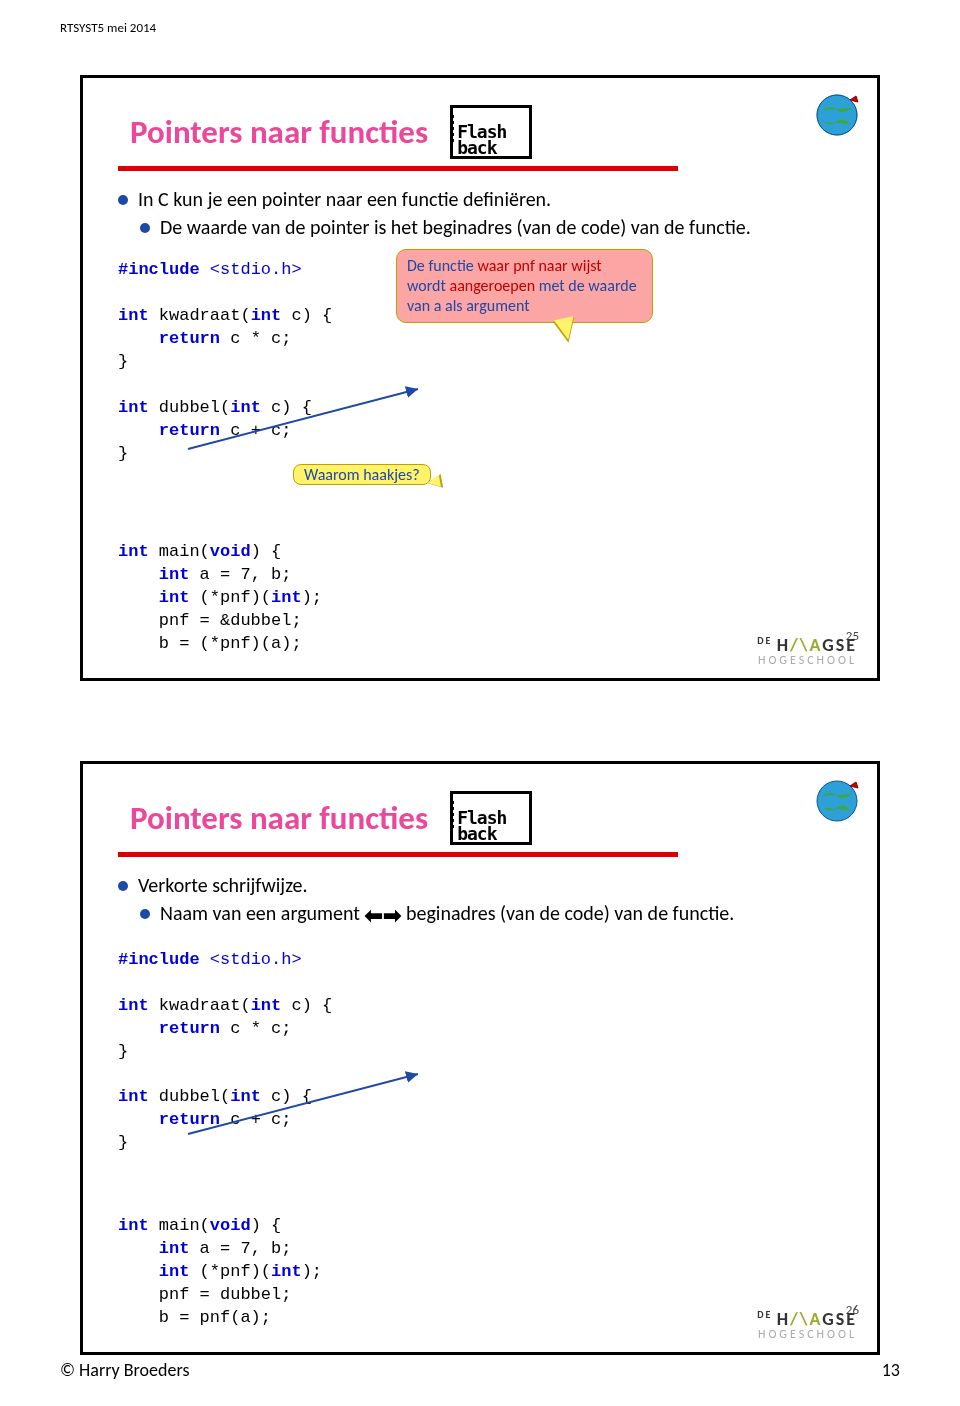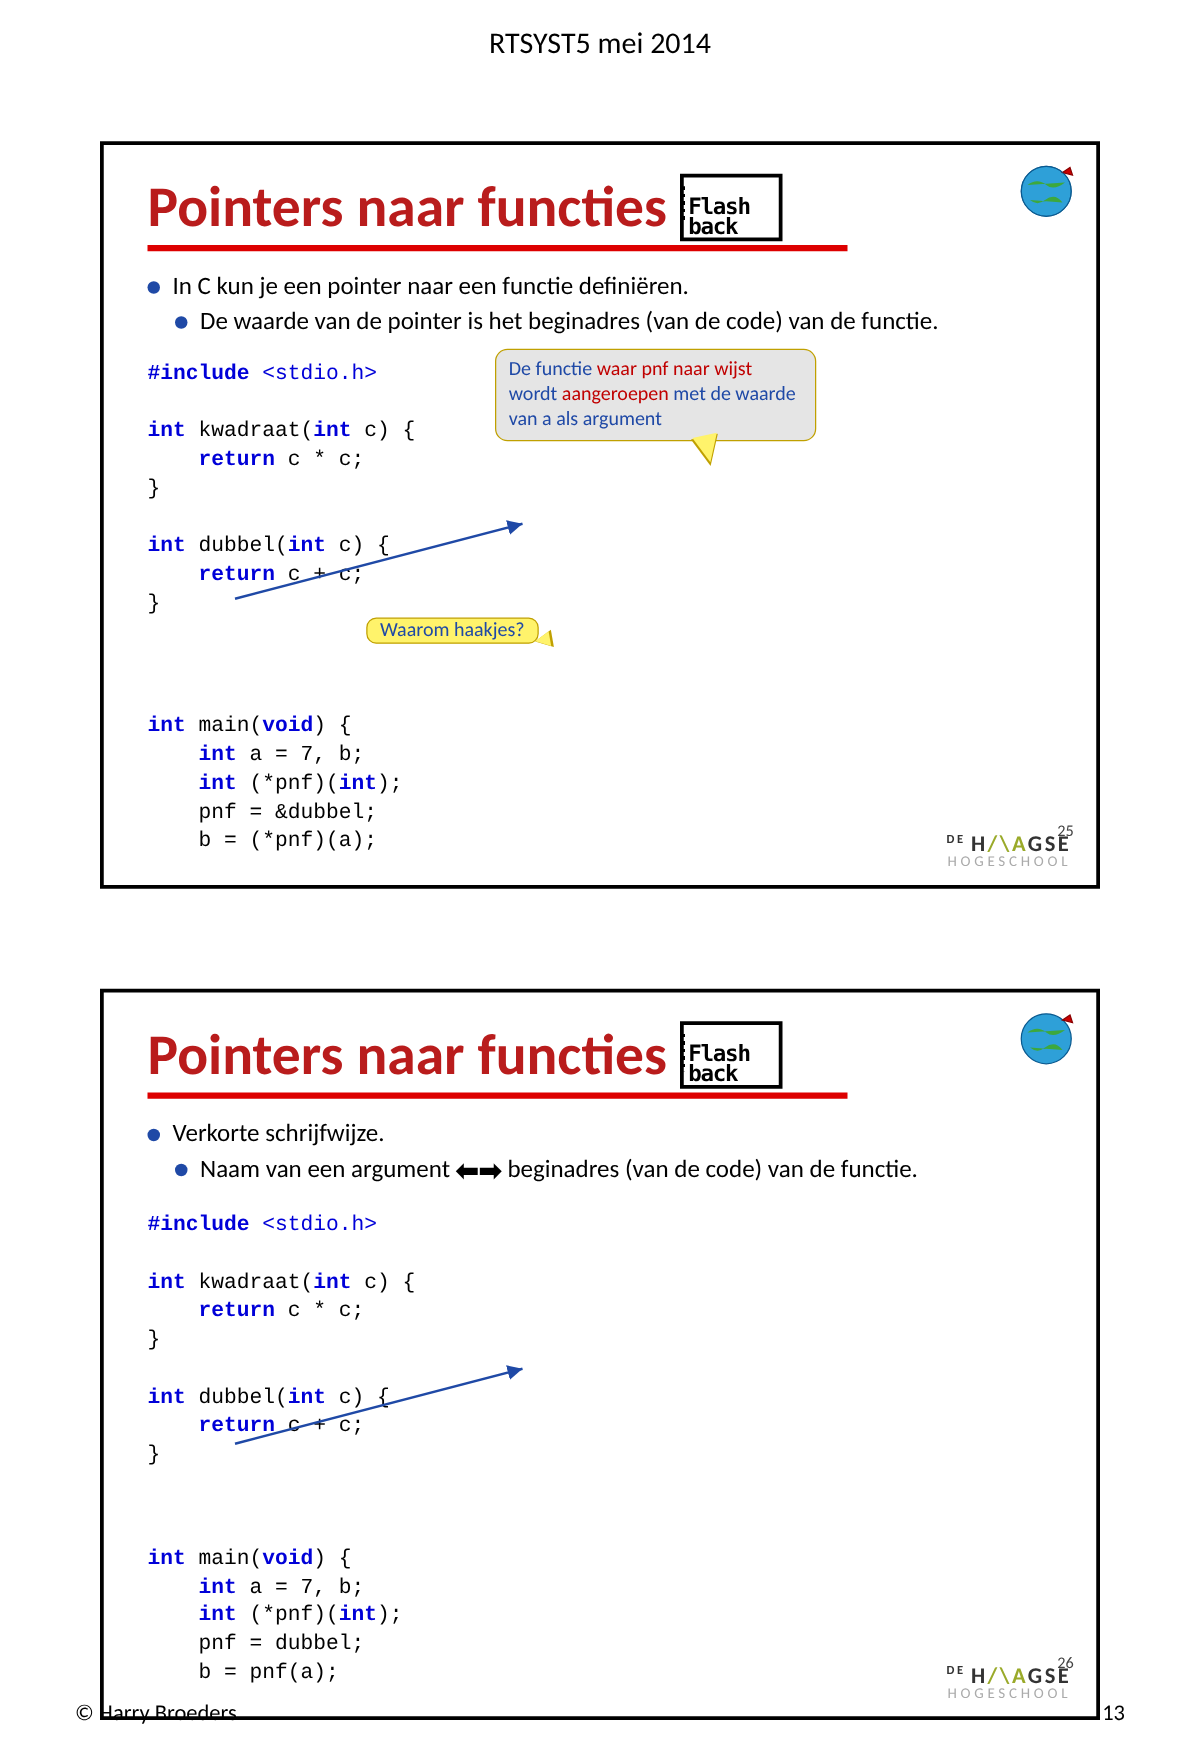--- a/index.html
+++ b/index.html
@@ -12,23 +12,23 @@
   }
   .page {
     width: 960px;
     height: 1406px;
     position: relative;
     box-sizing: border-box;
     padding: 20px 60px 30px 60px;
   }
   .header-row {
     display: flex;
-    justify-content: center;
-    font-size: 24px;
-    margin-bottom: 64px;
+    justify-content: flex-start;
+    font-size: 13px;
+    margin-bottom: 40px;
   }
   .footer-row {
     position: absolute;
     bottom: 25px;
     left: 60px;
     right: 60px;
     display: flex;
     justify-content: space-between;
     font-size: 18px;
   }
@@ -42,24 +42,24 @@
   .slide-inner {
     padding: 22px 30px 22px 35px;
     position: relative;
   }
   .title-row {
     display: flex;
     align-items: center;
     gap: 10px;
   }
   .slide-title {
-    color: #b91c1c;
-    font-size: 46px;
+    color: #ec4899;
+    font-size: 33px;
     font-weight: bold;
-    margin: 0;
+    margin: 12px;
   }
   .title-accent {
     height: 5px;
     background: #d00;
     margin-top: 2px;
     width: 560px;
   }
   .bullets {
     margin-top: 16px;
   }
@@ -95,21 +95,21 @@
   }
   .code-left { width: 280px; }
   .code-right { flex: 1; padding-top: 0; }
   .kw { color: #0000d8; font-weight: bold; }
   .pp { color: #0000d8; font-weight: bold; }
   .inc { color: #0000d8; }
 
   
   .callout {
     position: absolute;
-    background: #e5e5e5;
+    background: #fca5a5;
     border: 1.5px solid #c0a000;
     border-radius: 10px;
     padding: 6px 10px;
     font-size: 16px;
     color: #1F49A6;
     line-height: 1.25;
   }
   .callout .hl { color: #c00000; }
   .callout-tail-1 {
     position: absolute;

